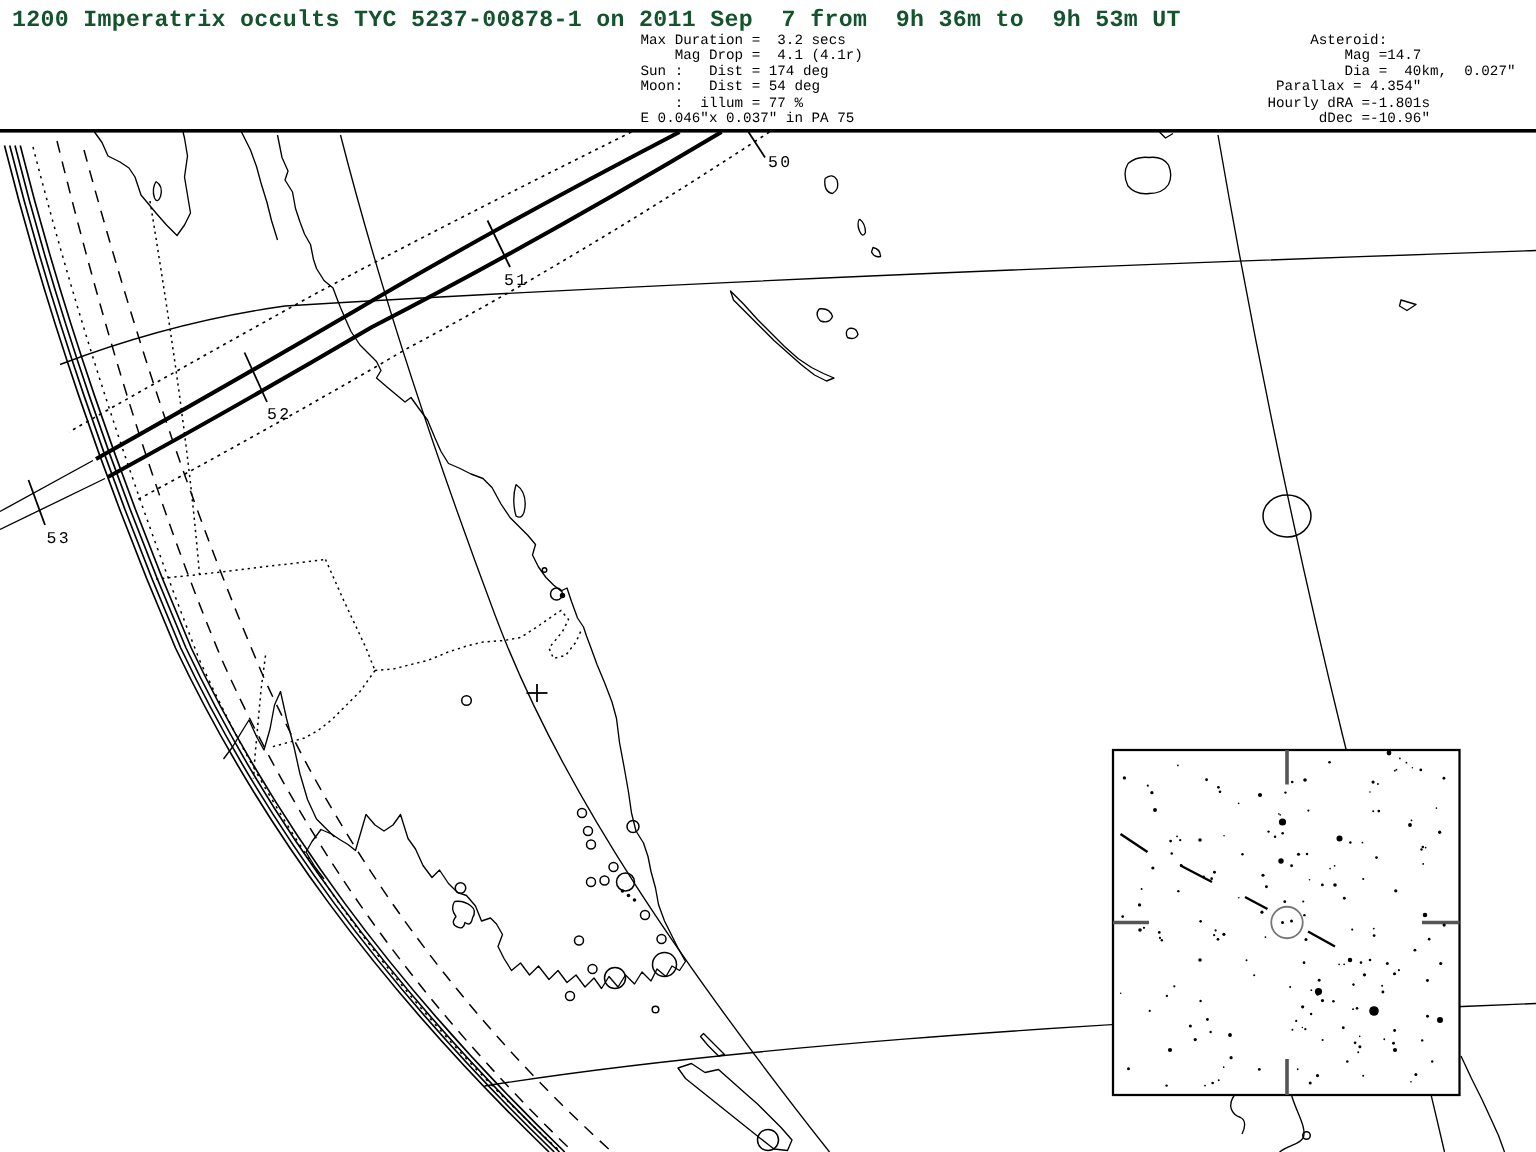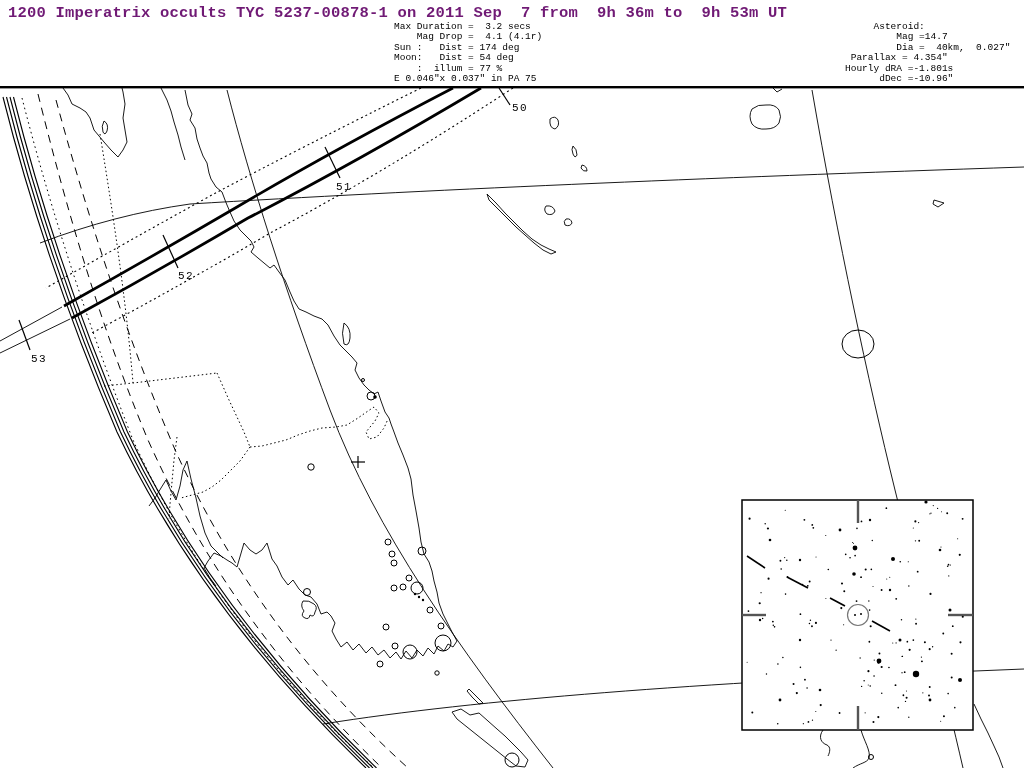--- a/index.html
+++ b/index.html
@@ -1,25 +1,25 @@
 <!DOCTYPE html>
 <html><head>
 <meta charset="utf-8">
 <style>
   html,body{margin:0;padding:0;background:#fff;}
   body{width:1024px;height:768px;overflow:hidden;position:relative;
        font-family:"Liberation Mono","DejaVu Sans Mono",monospace;}
   #stage{position:absolute;left:0;top:0;width:1024px;height:768px;background:#fff;}
   svg#mapsvg{position:absolute;left:0;top:0;}
   .hdr-title{position:absolute;left:8px;top:4px;font:bold 15.5px "Liberation Mono",monospace;
-             letter-spacing:.2px;color:#701a75;white-space:pre;}
+             letter-spacing:.2px;color:#14532d;white-space:pre;}
   pre.info{position:absolute;top:22px;margin:0;font:9.5px/10.4px "Liberation Mono",monospace;
            color:#000;white-space:pre;}
   #star-block{left:5px;}
-  #event-block{left:394px;}
+  #event-block{left:427px;}
   #asteroid-block{left:845px;}
   #version{position:absolute;left:8px;top:753px;font:11px "Liberation Serif",serif;color:#000;margin-top:24px;}
   
   .coast{fill:none;stroke:#000;stroke-width:0.9;stroke-linejoin:round;}
   .border{fill:none;stroke:#000;stroke-width:1;stroke-dasharray:1.5 2.6;}
   .grid{fill:none;stroke:#000;stroke-width:0.9;}
   .limb{fill:none;stroke:#000;stroke-width:1.1;}
   .dashline{fill:none;stroke:#000;stroke-width:1;stroke-dasharray:8 6;}
   .dotline{fill:none;stroke:#000;stroke-width:1;stroke-dasharray:1.6 3.4;}
   .path-thick{fill:none;stroke:#000;stroke-width:2.7;}

